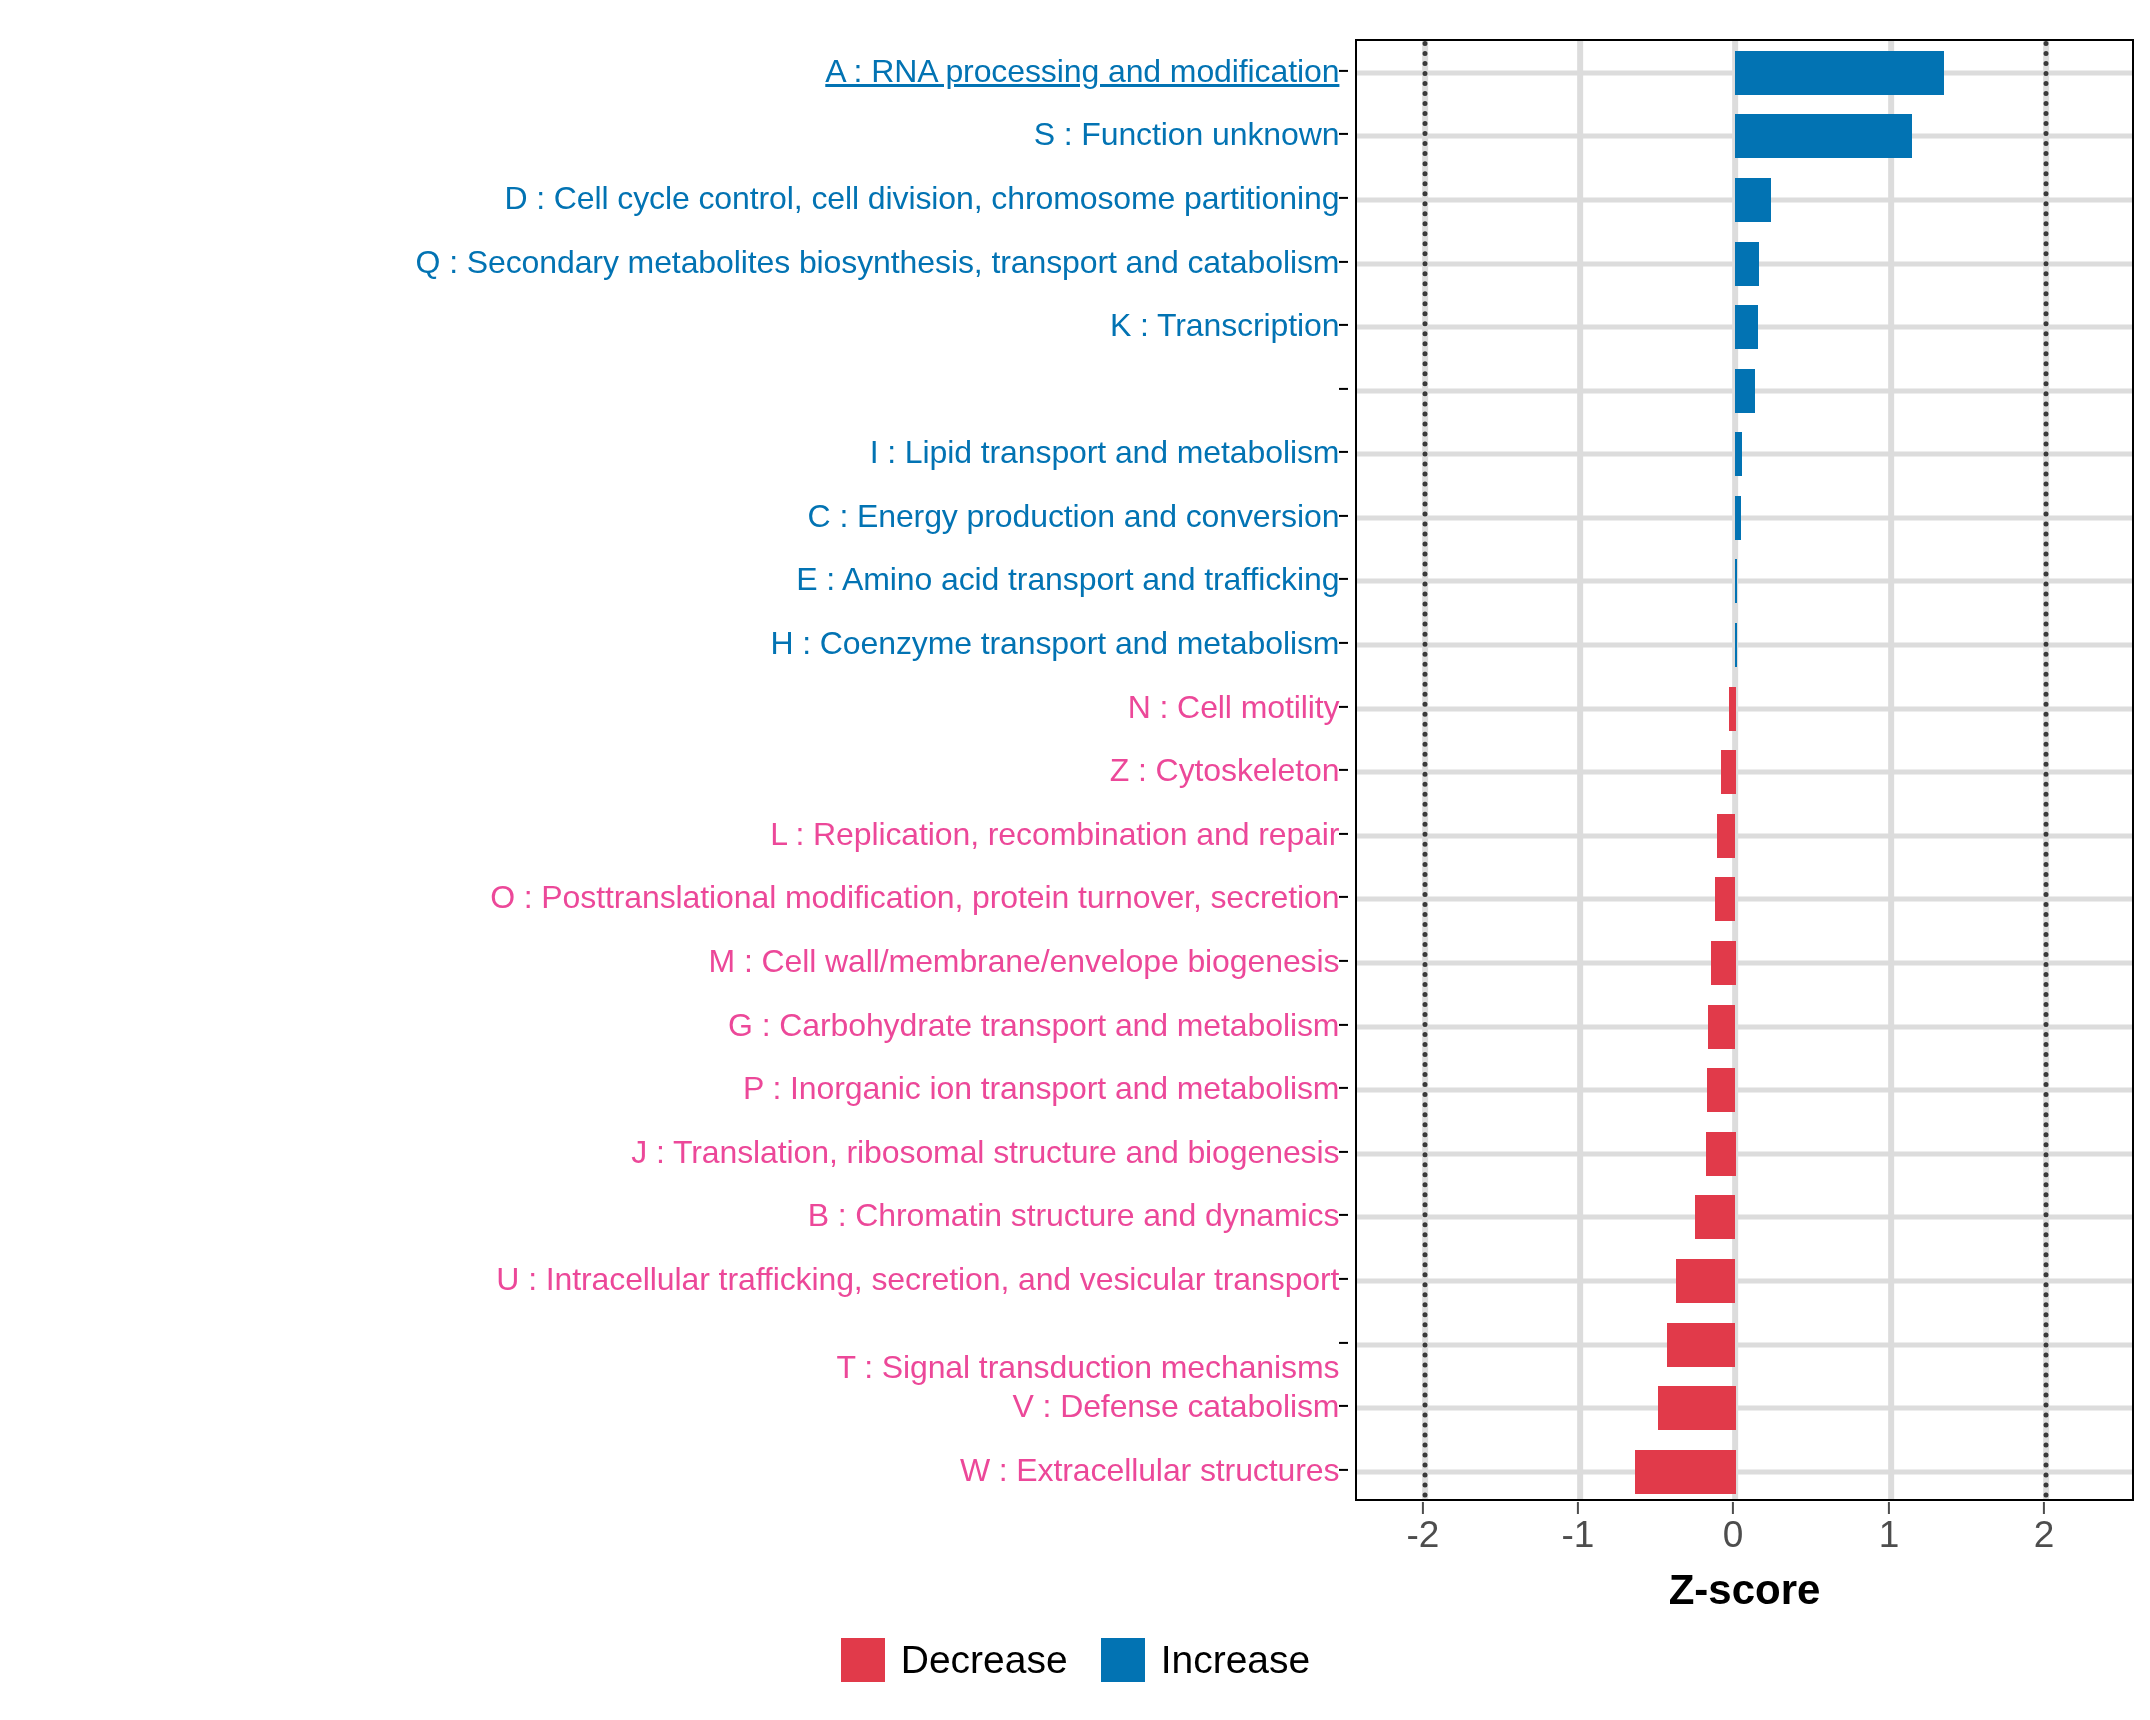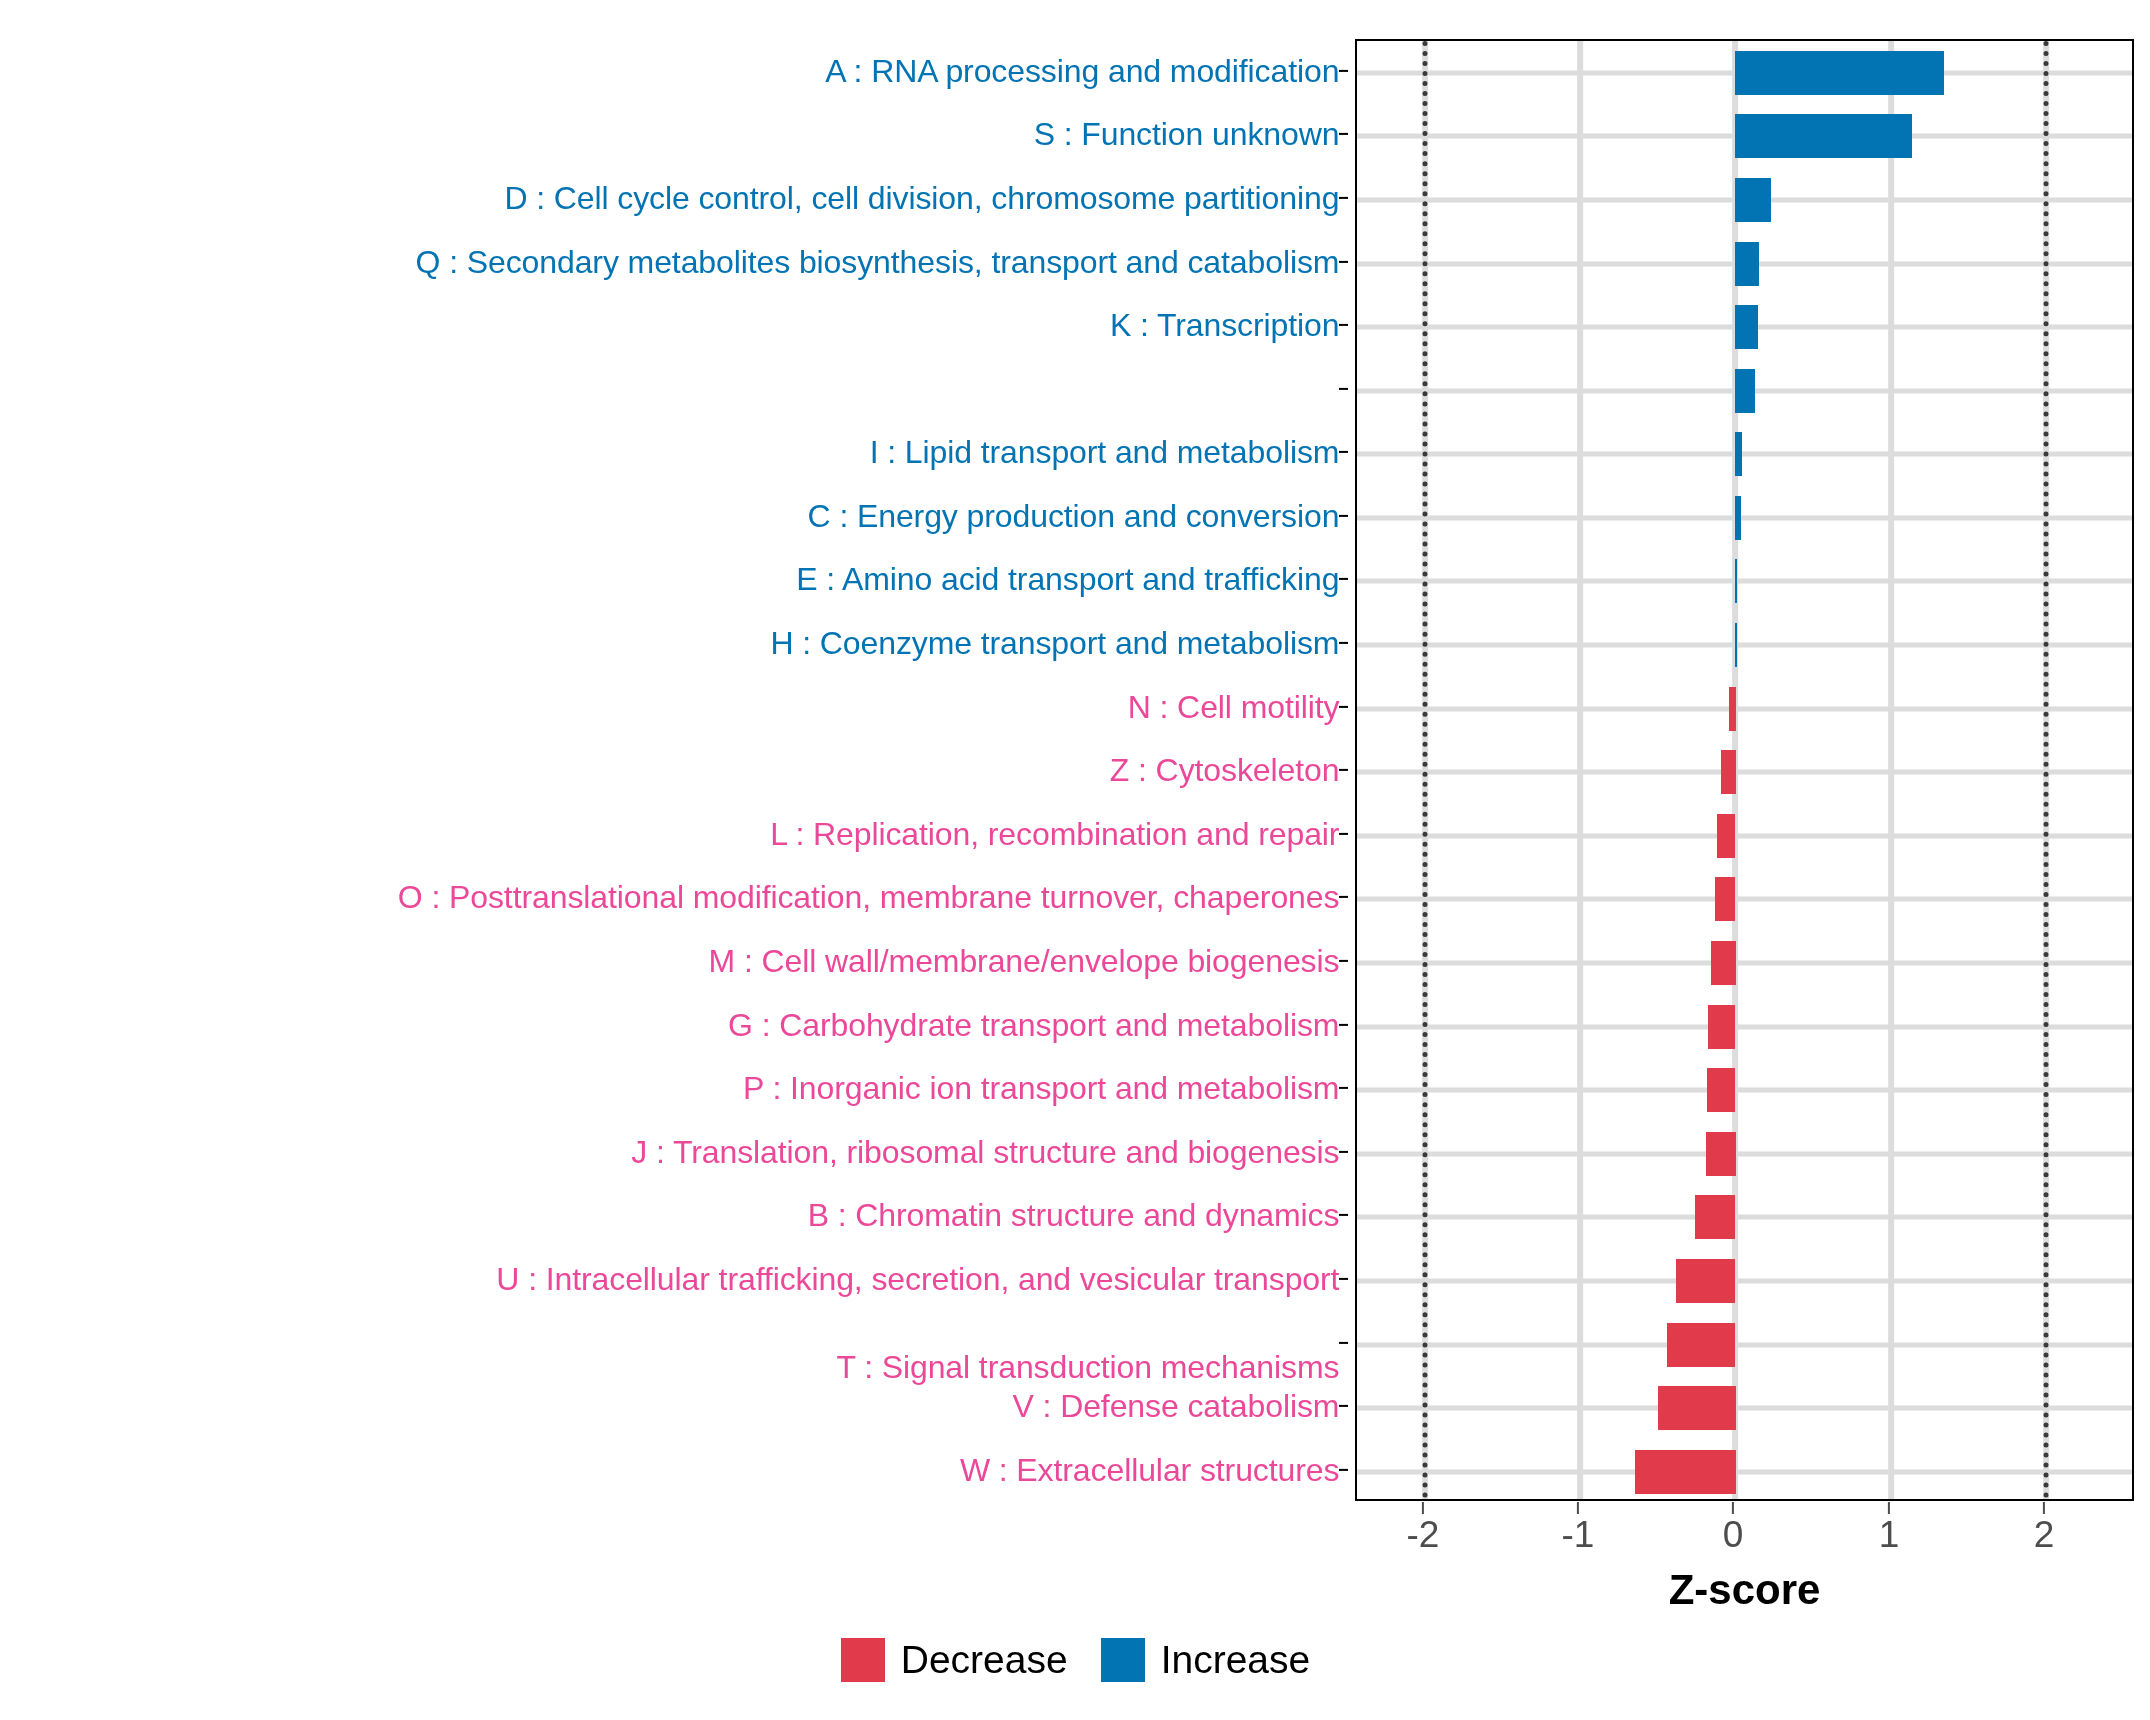--- a/index.html
+++ b/index.html
@@ -157,21 +157,21 @@
     color: #000000;
     font-family: "Liberation Sans", sans-serif;
   }
 </style>
 </head>
 <body>
 
 <div id="figure">
 
   <div id="label-column">
-      <div class="cat-label up" style="top: 32px;">A : RNA processing and modification</div>
+      <div class="cat-label up" style="top: 32px; text-decoration: underline;">A : RNA processing and modification</div>
       <div class="tick-mark" style="top: 32px;"></div>
       <div class="cat-label up" style="top: 95px;">S : Function unknown</div>
       <div class="tick-mark" style="top: 95px;"></div>
       <div class="cat-label up" style="top: 159px;">D : Cell cycle control, cell division, chromosome partitioning</div>
       <div class="tick-mark" style="top: 159px;"></div>
       <div class="cat-label up" style="top: 223px;">Q : Secondary metabolites biosynthesis, transport and catabolism</div>
       <div class="tick-mark" style="top: 223px;"></div>
       <div class="cat-label up" style="top: 286px;">K : Transcription</div>
       <div class="tick-mark" style="top: 286px;"></div>
       <div class="tick-mark" style="top: 350px;"></div>
@@ -182,21 +182,21 @@
       <div class="cat-label up" style="top: 540px;">E : Amino acid transport and trafficking</div>
       <div class="tick-mark" style="top: 540px;"></div>
       <div class="cat-label up" style="top: 604px;">H : Coenzyme transport and metabolism</div>
       <div class="tick-mark" style="top: 604px;"></div>
       <div class="cat-label down" style="top: 668px;">N : Cell motility</div>
       <div class="tick-mark" style="top: 668px;"></div>
       <div class="cat-label down" style="top: 731px;">Z : Cytoskeleton</div>
       <div class="tick-mark" style="top: 731px;"></div>
       <div class="cat-label down" style="top: 795px;">L : Replication, recombination and repair</div>
       <div class="tick-mark" style="top: 795px;"></div>
-      <div class="cat-label down" style="top: 858px;">O : Posttranslational modification, membrane turnover, chaperones</div>
+      <div class="cat-label down" style="top: 858px;">O : Posttranslational modification, protein turnover, secretion</div>
       <div class="tick-mark" style="top: 858px;"></div>
       <div class="cat-label down" style="top: 922px;">M : Cell wall/membrane/envelope biogenesis</div>
       <div class="tick-mark" style="top: 922px;"></div>
       <div class="cat-label down" style="top: 986px;">G : Carbohydrate transport and metabolism</div>
       <div class="tick-mark" style="top: 986px;"></div>
       <div class="cat-label down" style="top: 1049px;">P : Inorganic ion transport and metabolism</div>
       <div class="tick-mark" style="top: 1049px;"></div>
       <div class="cat-label down" style="top: 1113px;">J : Translation, ribosomal structure and biogenesis</div>
       <div class="tick-mark" style="top: 1113px;"></div>
       <div class="cat-label down" style="top: 1176px;">B : Chromatin structure and dynamics</div>

